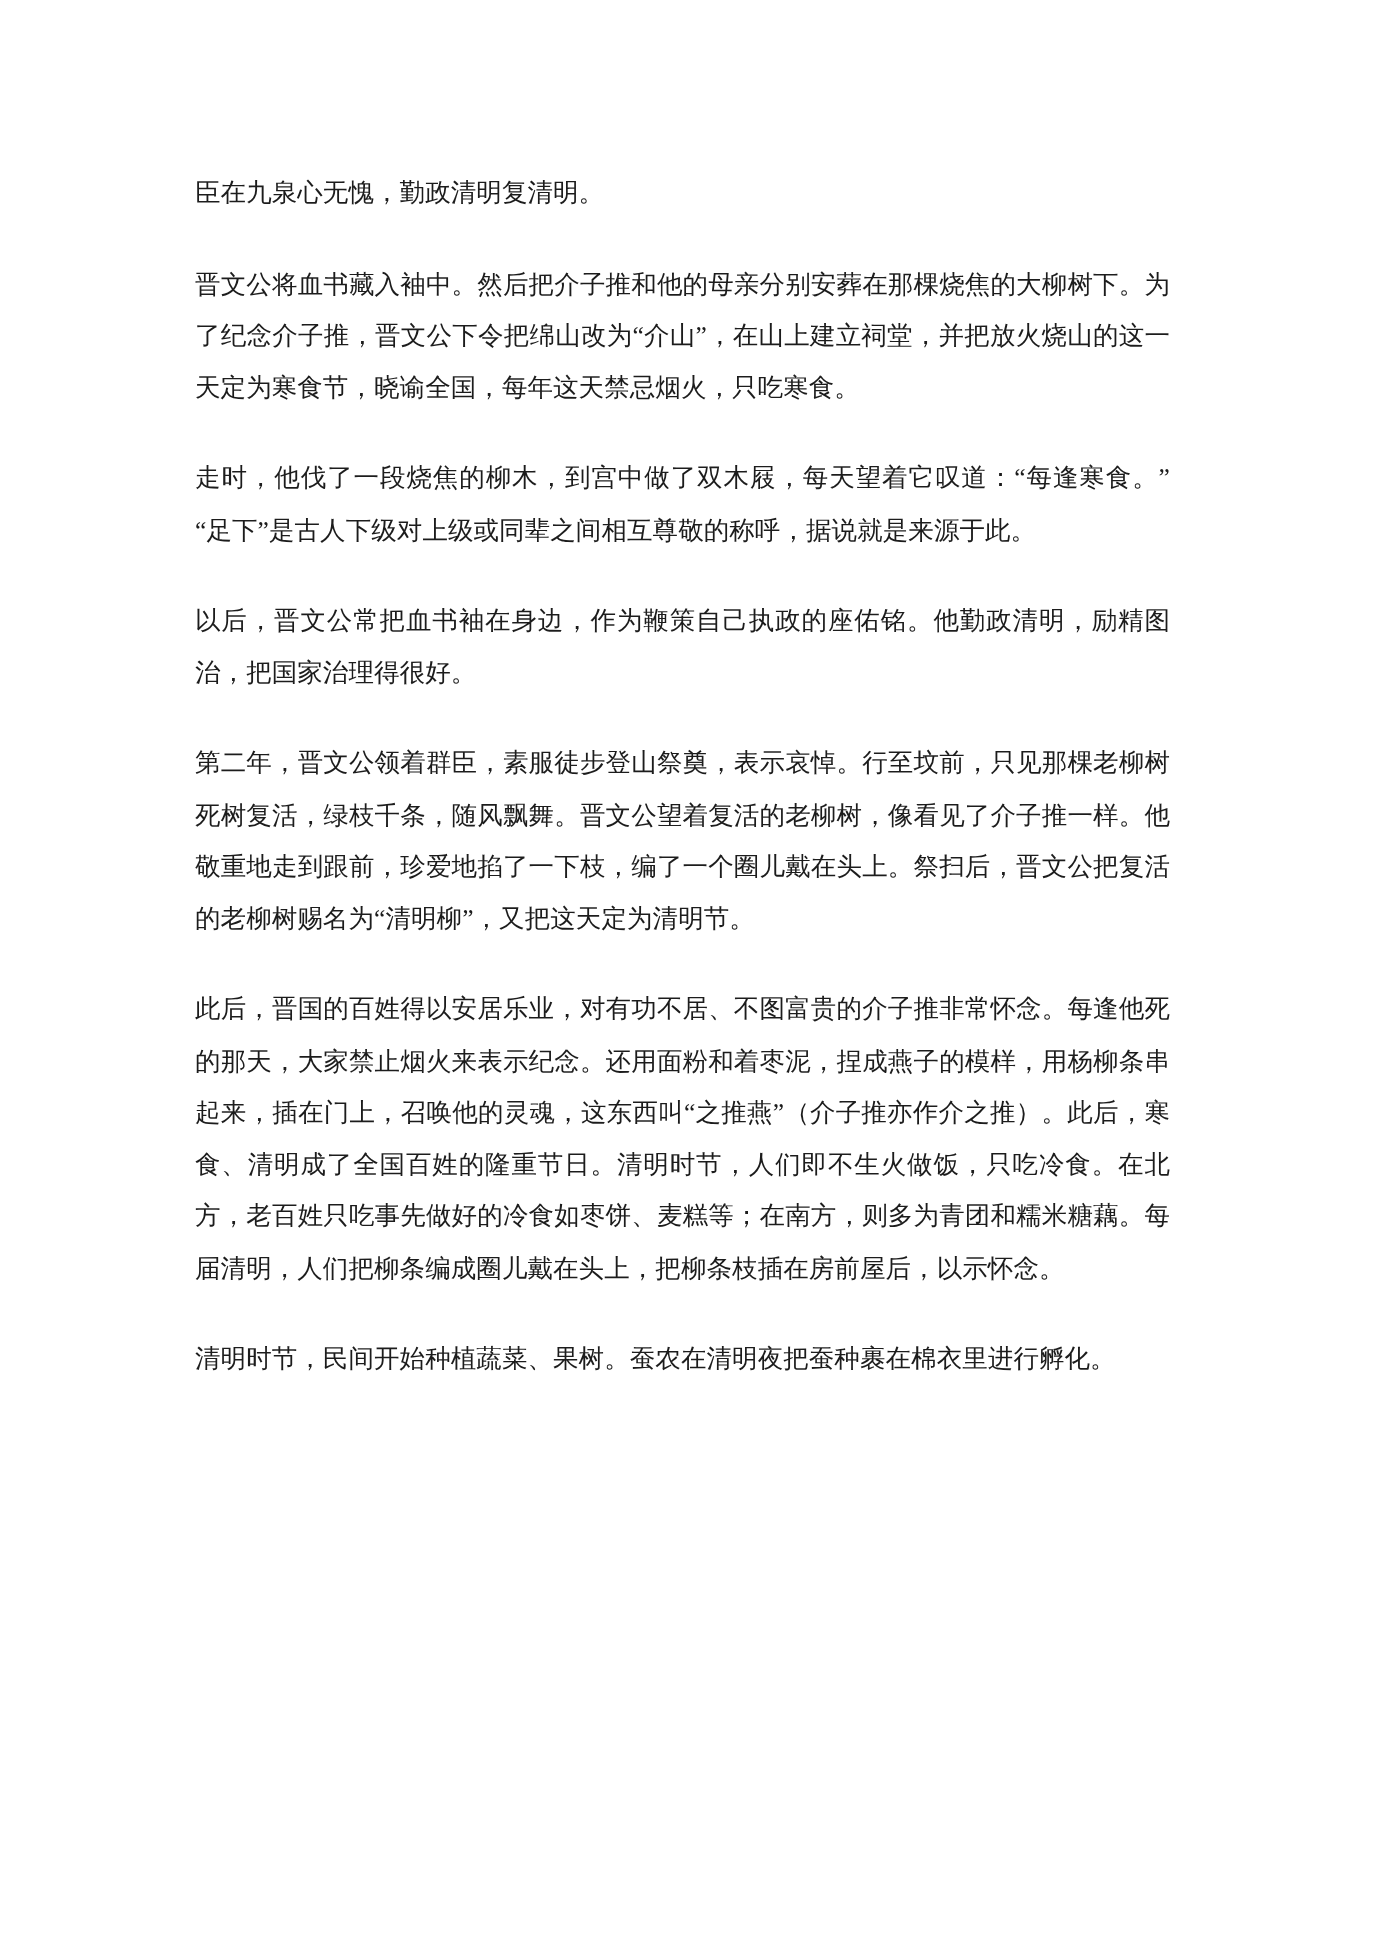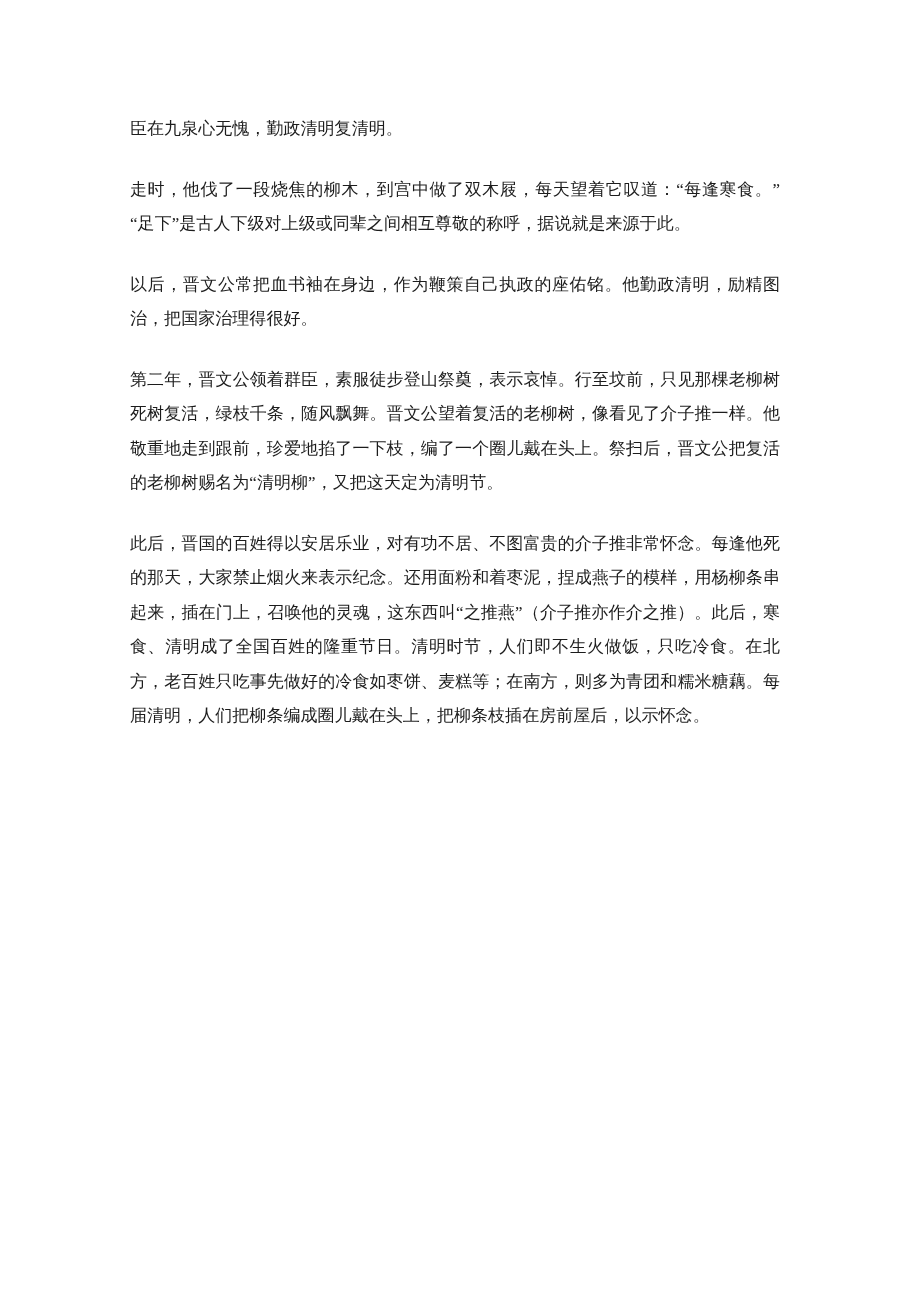--- a/index.html
+++ b/index.html
@@ -32,17 +32,19 @@
   }
   .doc-par:last-child {
     margin-bottom: 0;
   }
 </style>
 </head>
 <body>
 
 <div class="page">
   <p class="doc-par">臣在九泉心无愧，勤政清明复清明。</p>
+  <p class="doc-par">晋文公将血书藏入袖中。然后把介子推和他的母亲分别安葬在那棵烧焦的大柳树下。为了纪念介子推，晋文公下令把绵山改为“介山”，在山上建立祠堂，并把放火烧山的这一天定为寒食节，晓谕全国，每年这天禁忌烟火，只吃寒食。</p>
   <p class="doc-par">走时，他伐了一段烧焦的柳木，到宫中做了双木屐，每天望着它叹道：“每逢寒食。”“足下”是古人下级对上级或同辈之间相互尊敬的称呼，据说就是来源于此。</p>
   <p class="doc-par">以后，晋文公常把血书袖在身边，作为鞭策自己执政的座佑铭。他勤政清明，励精图治，把国家治理得很好。</p>
   <p class="doc-par">第二年，晋文公领着群臣，素服徒步登山祭奠，表示哀悼。行至坟前，只见那棵老柳树死树复活，绿枝千条，随风飘舞。晋文公望着复活的老柳树，像看见了介子推一样。他敬重地走到跟前，珍爱地掐了一下枝，编了一个圈儿戴在头上。祭扫后，晋文公把复活的老柳树赐名为“清明柳”，又把这天定为清明节。</p>
   <p class="doc-par">此后，晋国的百姓得以安居乐业，对有功不居、不图富贵的介子推非常怀念。每逢他死的那天，大家禁止烟火来表示纪念。还用面粉和着枣泥，捏成燕子的模样，用杨柳条串起来，插在门上，召唤他的灵魂，这东西叫“之推燕”（介子推亦作介之推）。此后，寒食、清明成了全国百姓的隆重节日。清明时节，人们即不生火做饭，只吃冷食。在北方，老百姓只吃事先做好的冷食如枣饼、麦糕等；在南方，则多为青团和糯米糖藕。每届清明，人们把柳条编成圈儿戴在头上，把柳条枝插在房前屋后，以示怀念。</p>
+  <p class="doc-par">清明时节，民间开始种植蔬菜、果树。蚕农在清明夜把蚕种裹在棉衣里进行孵化。</p>
 </div>
 
 </body></html>

